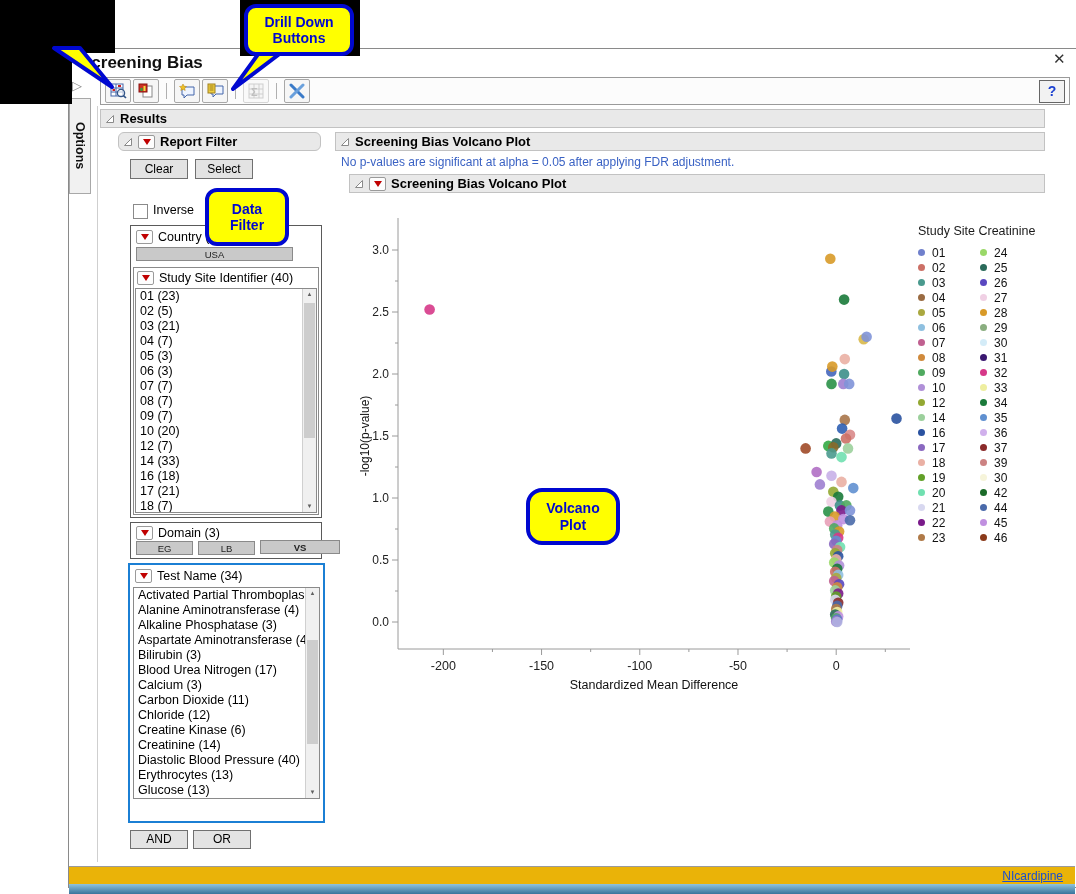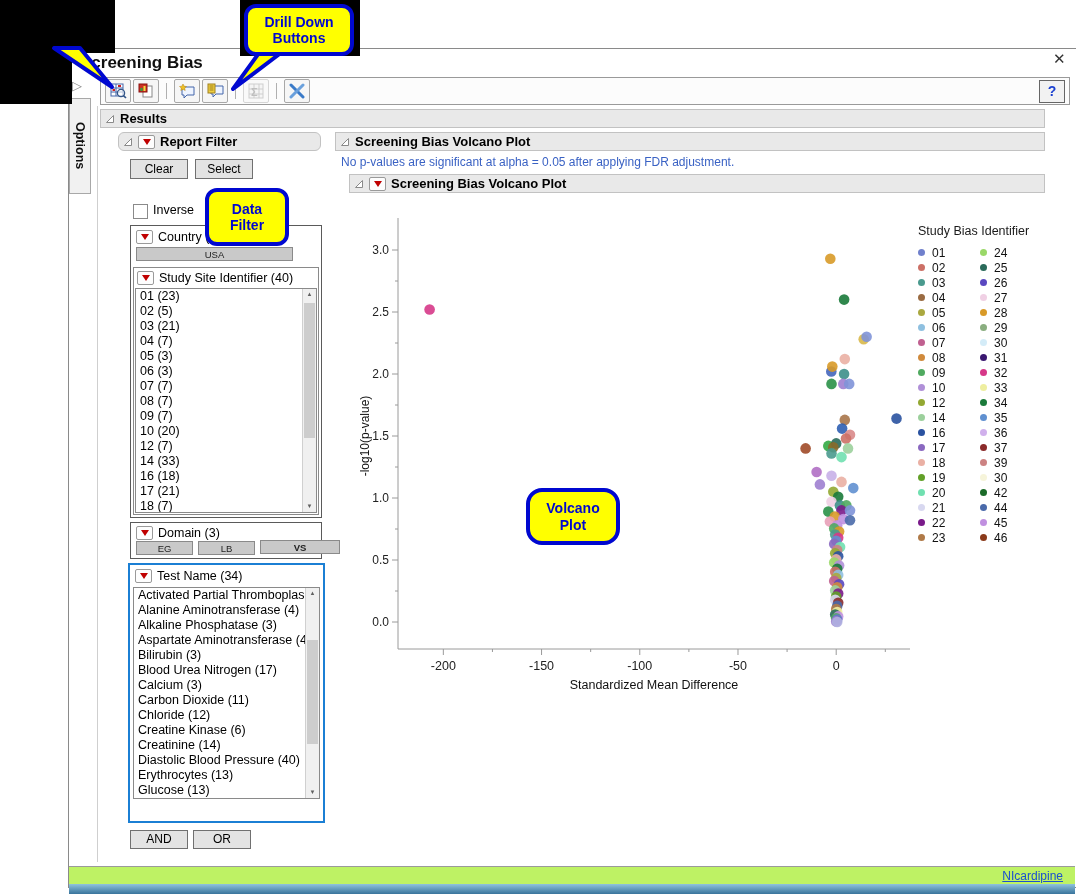--- a/index.html
+++ b/index.html
@@ -51,21 +51,21 @@
   #inverse-label{position:absolute;left:153px;top:203px;font-size:12.5px;}
   
   #fdr-note{position:absolute;left:341px;top:155px;font-size:12px;color:#3a62c4;white-space:nowrap;}
   #legend{position:absolute;left:918px;top:224px;width:150px;}
   #legend-title{font-size:12.5px;color:#1a1a1a;margin-bottom:7px;}
   #legend-grid{display:grid;grid-template-columns:62px 62px;grid-auto-rows:15px;grid-auto-flow:row;}
   .legend-item{display:flex;align-items:center;gap:7px;}
   .legend-dot{width:7px;height:7px;border-radius:50%;flex:0 0 auto;}
   .legend-label{font-size:12px;color:#111;}
   
-  #statusbar{position:absolute;left:69px;top:866px;width:1006px;height:18px;background:#bef264;
+  #statusbar{position:absolute;left:69px;top:866px;width:1006px;height:18px;background:#eab308;
              border-top:1px solid #9a9a9a;}
   #study-link{position:absolute;right:12px;top:2px;font-size:12px;color:#1a4fd0;text-decoration:underline;}
   #bottomstrip{position:absolute;left:69px;top:884px;width:1006px;height:10px;
                background:linear-gradient(to bottom,#8fc3dd,#39749c);}
   
   .blackbox{position:absolute;background:#000;z-index:5;}
   
   #arrows{position:absolute;left:0;top:0;width:1076px;height:894px;z-index:6;pointer-events:none;}
   .callout{position:absolute;z-index:7;background:#ffff00;border:4px solid #0008d0;border-radius:12px;
            color:#0008d0;font-weight:bold;font-size:14px;line-height:1.15;text-align:center;
@@ -383,21 +383,21 @@
       <circle cx="479.2" cy="400.1" r="5.3" fill="#eeeea0" fill-opacity="0.9"></circle>
       <circle cx="477.2" cy="402.6" r="5.3" fill="#2a6a5a" fill-opacity="0.9"></circle>
       <circle cx="480.2" cy="404.4" r="5.3" fill="#c090e0" fill-opacity="0.9"></circle>
       <circle cx="478.2" cy="406.3" r="5.3" fill="#50aa60" fill-opacity="0.9"></circle>
       <circle cx="479.2" cy="407.5" r="5.3" fill="#6677cc" fill-opacity="0.9"></circle>
       <circle cx="478.2" cy="409.4" r="5.3" fill="#9e7fd0" fill-opacity="0.9"></circle>
       <circle cx="479.2" cy="410.0" r="5.3" fill="#b0b0e0" fill-opacity="0.9"></circle>
     </svg>
 
   <div id="legend">
-    <div id="legend-title">Study Bias Identifier</div>
+    <div id="legend-title">Study Site Creatinine</div>
     <div id="legend-grid">
         <div class="legend-item">
           <span class="legend-dot" style="background: rgb(112, 128, 204);"></span>
           <span class="legend-label">01</span>
         </div>
         <div class="legend-item">
           <span class="legend-dot" style="background: rgb(154, 216, 104);"></span>
           <span class="legend-label">24</span>
         </div>
         <div class="legend-item">

